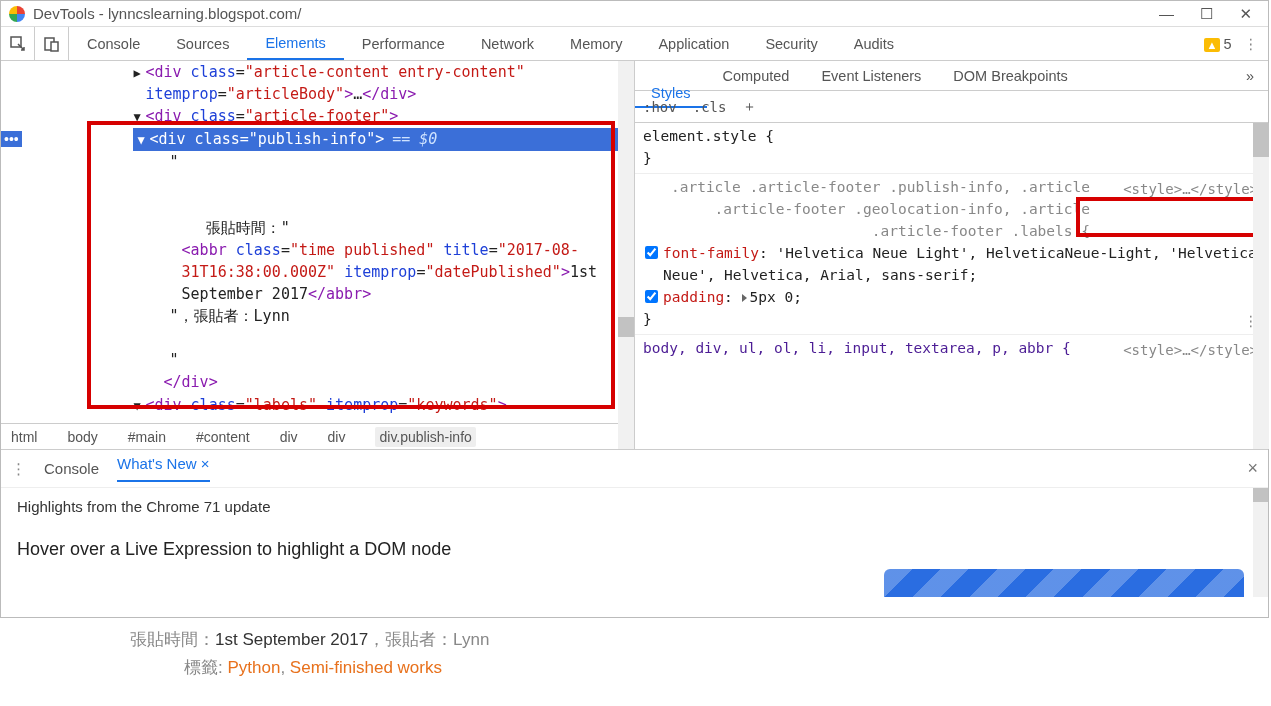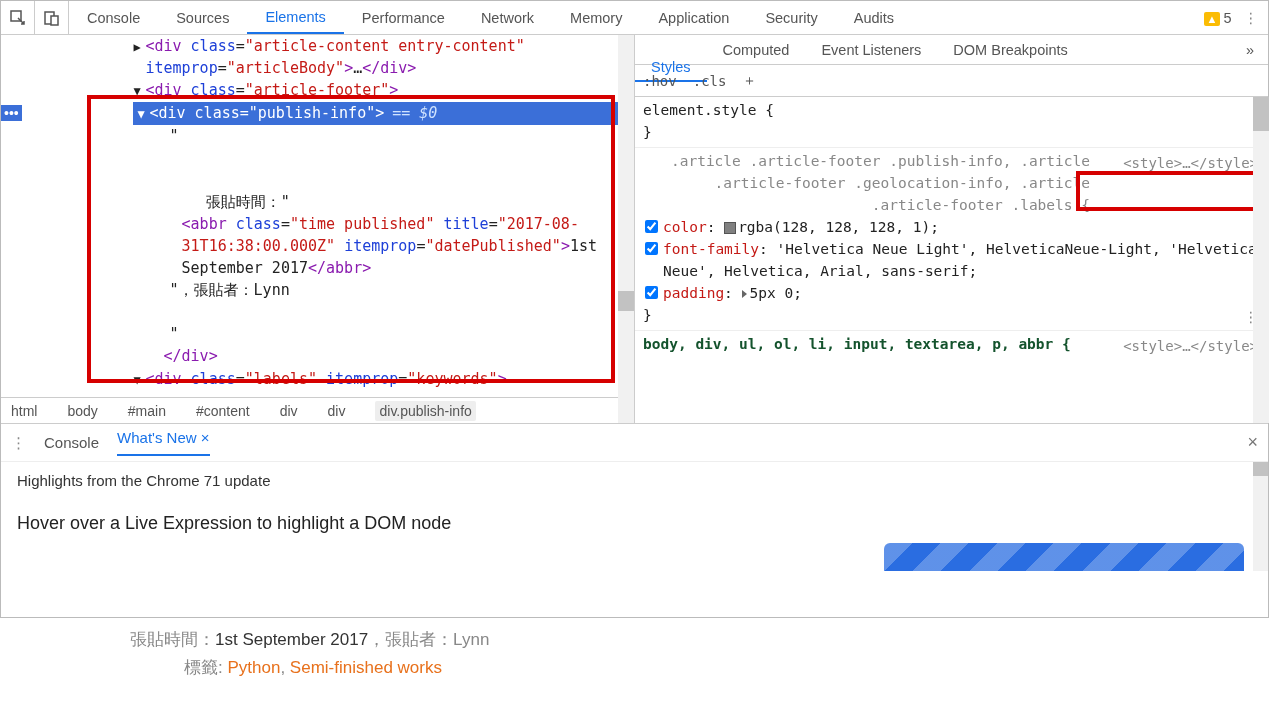--- a/index.html
+++ b/index.html
@@ -70,20 +70,29 @@
   .more-dots { color:#888; }
 
   .vscroll { position:absolute; right:0; top:0; bottom:0; width:16px; background:#f1f1f1; }
   .vscroll .thumb { background:#c2c2c2; width:100%; }
 </style>
 </head>
 <body>
 
 <div class="window">
 
+  <div class="titlebar">
+    <div class="icon"></div>
+    <div class="title">DevTools - lynncslearning.blogspot.com/</div>
+    <div class="winbtns">
+      <span class="winbtn">—</span>
+      <span class="winbtn">☐</span>
+      <span class="winbtn">✕</span>
+    </div>
+  </div>
 
   <div class="toolbar">
     <div class="tool-icon">
       <svg width="18" height="18" viewBox="0 0 18 18">
           <rect x="2" y="2" width="10" height="10" fill="none" stroke="#555" stroke-width="1.5"></rect>
           <path d="M9 9 L15 15 M12 15 L15 15 L15 12" stroke="#555" stroke-width="1.5" fill="none"></path>
         </svg>
     </div>
     <div class="tool-icon">
       <svg width="18" height="18" viewBox="0 0 18 18">
@@ -158,36 +167,32 @@
       <div class="styles-pane">
         <div class="styles-block">
           <div>element.style {</div>
           <div>}</div>
         </div>
         <div class="styles-block">
           <div class="source">&lt;style&gt;…&lt;/style&gt;</div>
           <div class="c-gray" style="line-height:22px; padding-right:170px;text-align:right;">.article .article-footer .publish-info, .article .article-footer .geolocation-info, .article .article-footer .labels {</div>
           <div class="prop-line">
             <input type="checkbox" checked="" style="">
-            <span class="c-red">color</span>: <span class="color-swatch"></span><span>rgba(128, 128, 128, 1);</span>
-          </div>
-          <div class="prop-line">
-            <input type="checkbox" checked="" style="">
             <span class="c-red">font-family</span>: <span>'Helvetica Neue Light', HelveticaNeue-Light, 'Helvetica Neue', Helvetica, Arial, sans-serif;</span>
           </div>
           <div class="prop-line">
             <input type="checkbox" checked="" style="">
             <span class="c-red">padding</span>: <span class="tri"></span><span>5px 0;</span>
           </div>
           <div>}</div>
           <span class="more-dots" style="position:absolute; right:10px; bottom:2px;">⋮</span>
         </div>
         <div class="styles-block" style="border-bottom:none;">
           <div class="source">&lt;style&gt;…&lt;/style&gt;</div>
-          <div style="color:#14532d;font-weight:bold;"><span>body, div, ul, ol, li, input, textarea, p, abbr {</span></div>
+          <div style="color:#4c1d95;"><span>body, div, ul, ol, li, input, textarea, p, abbr {</span></div>
         </div>
       </div>
 
       <div class="redbox" style="right:6px; top:136px; width:186px; height:40px;"></div>
       <div class="vscroll" style="top:62px; right:-1px;">
           <div class="thumb" style="height:34px;"></div>
         </div>
     </div>
   </div>
 

